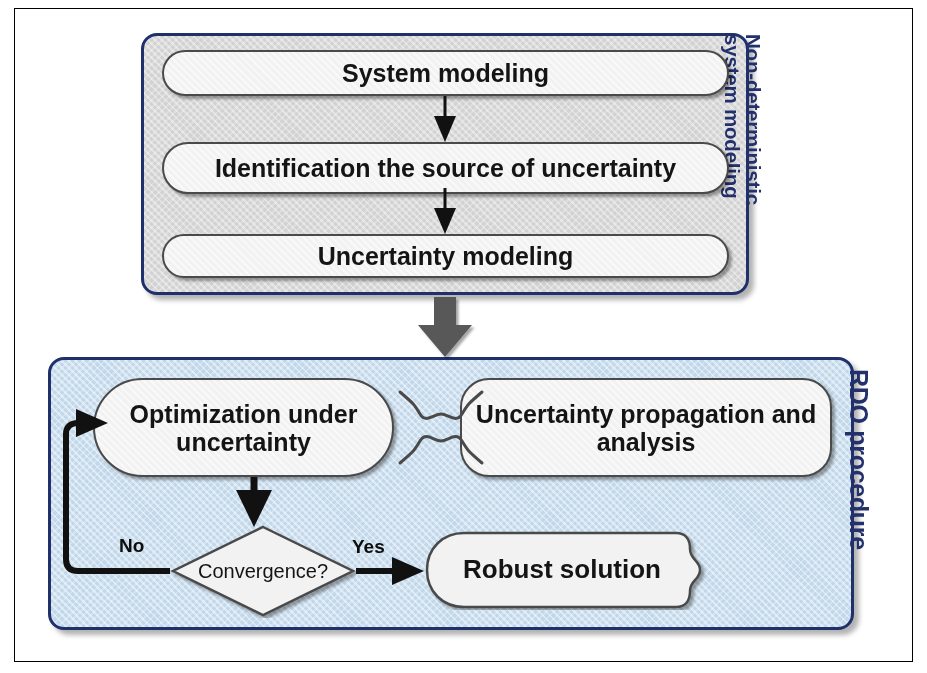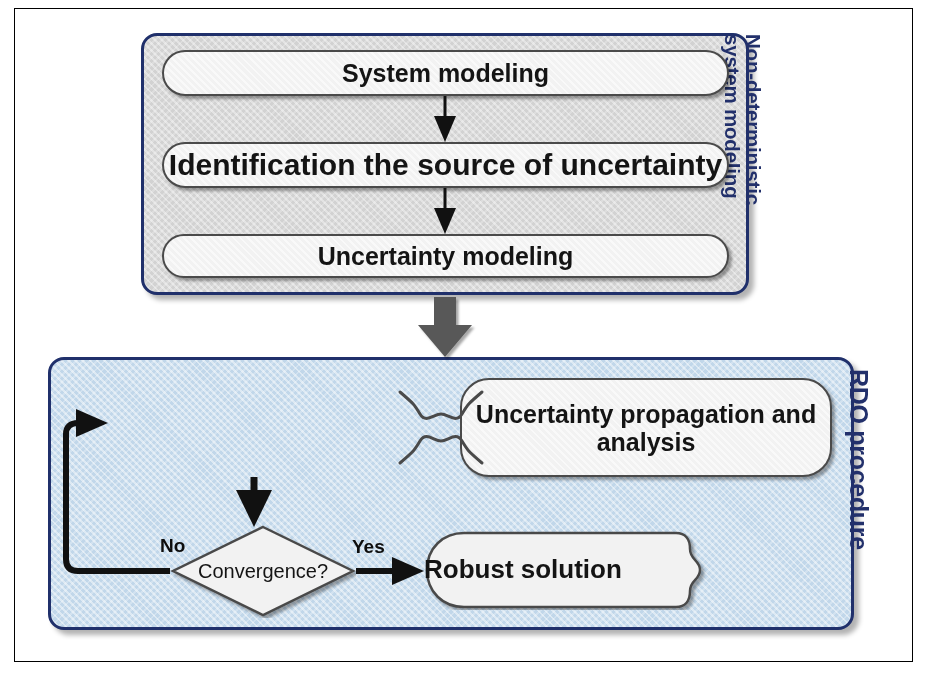--- a/index.html
+++ b/index.html
@@ -98,21 +98,21 @@
     display: flex;
     align-items: center;
     justify-content: center;
     text-align: center;
     line-height: 1.12;
     box-shadow: 3px 3px 3px rgba(0,0,0,0.35);
   }
   .pill { border-radius: 999px; }
 
   .node-sysmodel    { left: 162px; top:  50px; width: 567px; height: 46px; font-size: 25px; }
-  .node-identify    { left: 162px; top: 142px; width: 567px; height: 46px; font-size: 30px; }
+  .node-identify    { left: 162px; top: 142px; width: 567px; height: 52px; font-size: 25px; }
   .node-uncmodel    { left: 162px; top: 234px; width: 567px; height: 44px; font-size: 25px; }
 
   .node-optim       { left:  93px; top: 378px; width: 301px; height: 99px; font-size: 25px; }
   .node-propagation { left: 460px; top: 378px; width: 372px; height: 99px; font-size: 25px; border-radius: 29px; }
 
   
   .node-robust {
     left: 424px;
     top: 530px;
     width: 290px;
@@ -127,21 +127,21 @@
     position: absolute;
     left: 0; top: 0;
     width: 100%; height: 100%;
   }
   .node-robust .robust-text {
     position: relative;
     z-index: 2;
     color: #141414;
     font-weight: bold;
     width: 100%;
-    text-align: left;
+    text-align: center;
     padding-right: 14px;
     box-sizing: border-box;
   }
 
   
   .decision {
     position: absolute;
     left: 170px;
     top: 524px;
     width: 186px;
@@ -161,21 +161,21 @@
     z-index: 2;
   }
 
   
   .edge-label {
     position: absolute;
     font-size: 19px;
     font-weight: bold;
     color: #0d0d0d;
   }
-  .label-no  { left: 119px; top: 535px; margin-left: 41px; }
+  .label-no  { left: 119px; top: 535px; }
   .label-yes { left: 352px; top: 536px; }
 
   
   .connectors {
     position: absolute;
     left: 0; top: 0;
     width: 927px;
     height: 673px;
     pointer-events: none;
     z-index: 3;
@@ -196,20 +196,21 @@
   <div class="node pill node-sysmodel">System modeling</div>
 
   <div class="node pill node-identify">Identification the source of uncertainty</div>
 
   <div class="node pill node-uncmodel">Uncertainty modeling</div>
 
   <div class="panel panel-rdo"></div>
 
   <div class="side-label side-label-rdo">RDO procedure</div>
 
+  <div class="node pill node-optim">Optimization under uncertainty</div>
 
   <div class="node pill node-propagation">Uncertainty propagation and analysis</div>
 
   <div class="decision">
     <svg width="186" height="94" viewBox="0 0 186 94">
       <defs>
         <filter id="dshadow" x="-20%" y="-20%" width="150%" height="150%">
           <feDropShadow dx="3" dy="3" stdDeviation="1.6" flood-color="#000000" flood-opacity="0.35"></feDropShadow>
         </filter>
       </defs>

